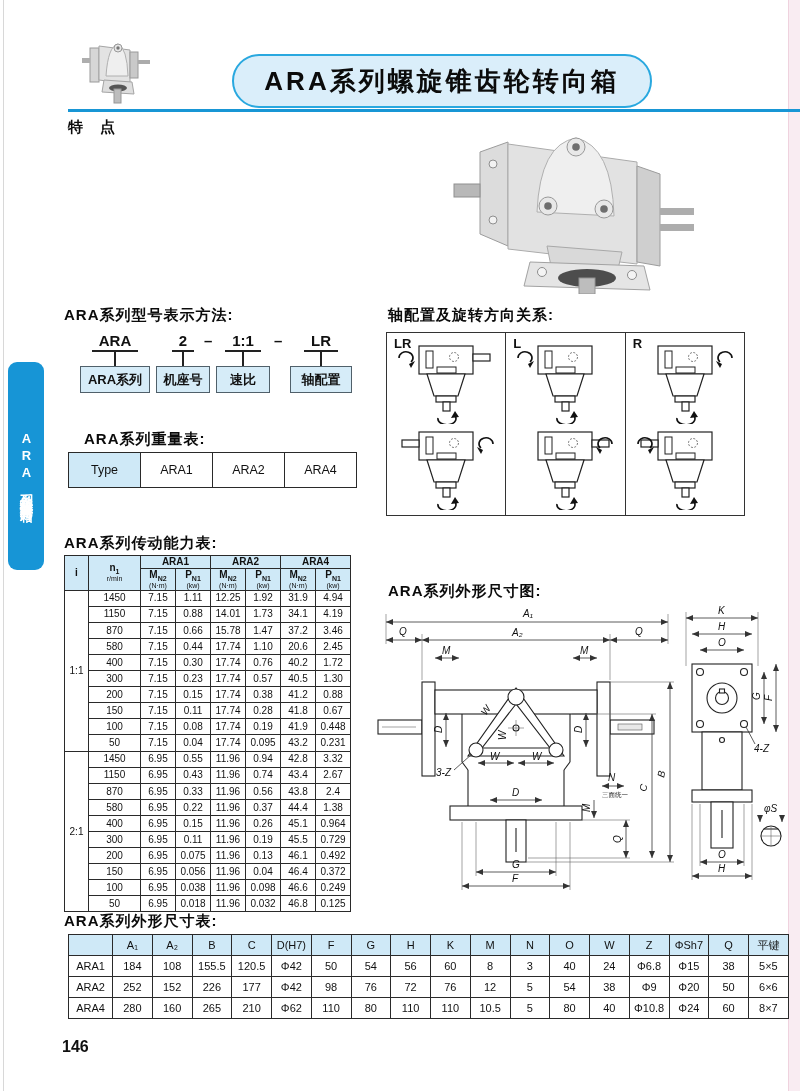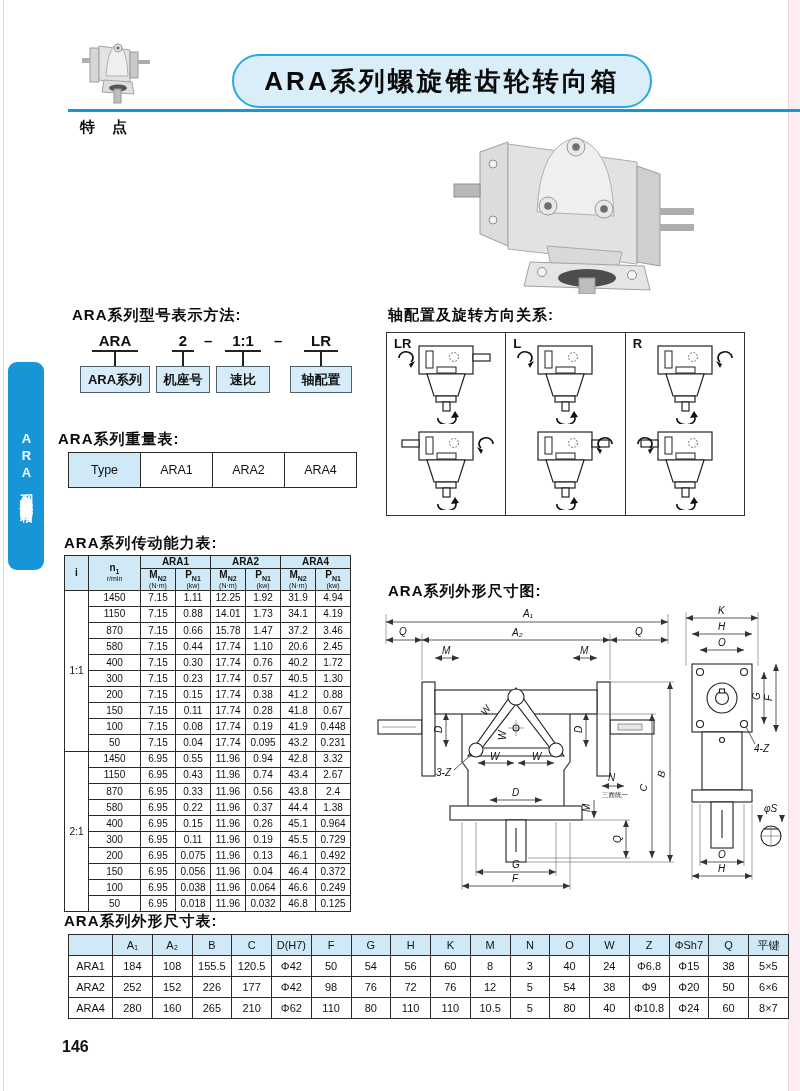--- a/index.html
+++ b/index.html
@@ -84,21 +84,21 @@
     <rect x="48" y="16" width="8" height="26" fill="#c9c9c9" stroke="#9a9a9a"></rect>
     <rect x="56" y="24" width="12" height="4" fill="#ababab"></rect>
     <polygon points="22,44 50,46 52,58 20,56" fill="#dedede" stroke="#a5a5a5"></polygon>
     <ellipse cx="36" cy="52" rx="9" ry="3.5" fill="#555"></ellipse>
     <rect x="32" y="53" width="7" height="14" fill="#bdbdbd" stroke="#979797"></rect>
   </svg>
 
   <div class="abs banner">ARA系列螺旋锥齿轮转向箱</div>
   <div class="abs divider"></div>
 
-  <div class="h" style="left:80px;top:118px">特　点</div>
+  <div class="h" style="left:68px;top:118px">特　点</div>
 
   <svg class="abs" style="left:452px;top:114px" width="245" height="180" viewBox="0 0 245 180">
     <polygon points="28,38 56,28 56,132 28,120" fill="#dcdcdc" stroke="#9c9c9c"></polygon>
     <circle cx="41" cy="50" r="4" fill="#f2f2f2" stroke="#8f8f8f"></circle>
     <circle cx="41" cy="106" r="4" fill="#f2f2f2" stroke="#8f8f8f"></circle>
     <rect x="2" y="70" width="26" height="13" fill="#b8b8b8" stroke="#8f8f8f"></rect>
     <polygon points="56,30 185,48 185,150 56,135" fill="#e2e2e2" stroke="#ababab"></polygon>
     <path d="M85,98 Q88,30 124,24 Q160,32 162,102 Z" fill="#efefef" stroke="#b0b0b0"></path>
     <circle cx="124" cy="33" r="9" fill="#e8e8e8" stroke="#999"></circle>
       <circle cx="124" cy="33" r="3.8" fill="#6e6e6e"></circle>
@@ -110,21 +110,21 @@
     <rect x="208" y="94" width="34" height="7" fill="#adadad"></rect>
     <rect x="208" y="110" width="34" height="7" fill="#adadad"></rect>
     <polygon points="95,132 170,138 166,155 99,152" fill="#d9d9d9" stroke="#a8a8a8"></polygon>
     <polygon points="78,148 192,152 198,176 72,172" fill="#e5e5e5" stroke="#a2a2a2"></polygon>
     <circle cx="90" cy="158" r="4.5" fill="#f4f4f4" stroke="#8d8d8d"></circle>
     <circle cx="180" cy="161" r="4.5" fill="#f4f4f4" stroke="#8d8d8d"></circle>
     <ellipse cx="135" cy="164" rx="29" ry="9" fill="#4d4d4d"></ellipse>
     <rect x="127" y="164" width="16" height="16" fill="#bdbdbd" stroke="#949494"></rect>
   </svg>
 
-  <div class="h" style="left:72px;top:306px">ARA系列型号表示方法:</div>
+  <div class="h" style="left:64px;top:306px">ARA系列型号表示方法:</div>
   <div class="abs mc">
     <div class="mcol" style="left:0;width:70px">
       <span class="mcode">ARA</span>
       <div class="mstem"></div>
       <div class="mbox">ARA系列</div>
     </div>
     <div class="mcol" style="left:76px;width:54px">
       <span class="mcode">2</span>
       <div class="mstem"></div>
       <div class="mbox">机座号</div>
@@ -136,21 +136,21 @@
     </div>
     <div class="mcol" style="left:210px;width:62px">
       <span class="mcode">LR</span>
       <div class="mstem"></div>
       <div class="mbox">轴配置</div>
     </div>
     <span class="mdash" style="left:124px">–</span>
     <span class="mdash" style="left:194px">–</span>
   </div>
 
-  <div class="h" style="left:58px;top:430px">ARA系列重量表:</div>
+  <div class="h" style="left:84px;top:430px">ARA系列重量表:</div>
   <table class="abs weight-table" style="left:68px;top:452px">
       <colgroup>
         <col style="width: 72px;">
         <col style="width: 72px;">
         <col style="width: 72px;">
         <col style="width: 72px;">
       </colgroup>
       <tbody>
         <tr>
           <th class="key">Type</th>
@@ -353,21 +353,21 @@
           <td>11.96</td>
           <td>0.04</td>
           <td>46.4</td>
           <td>0.372</td>
         </tr>
         <tr>
           <td>100</td>
           <td>6.95</td>
           <td>0.038</td>
           <td>11.96</td>
-          <td>0.064</td>
+          <td>0.098</td>
           <td>46.6</td>
           <td>0.249</td>
         </tr>
         <tr>
           <td>50</td>
           <td>6.95</td>
           <td>0.018</td>
           <td>11.96</td>
           <td>0.032</td>
           <td>46.8</td>

